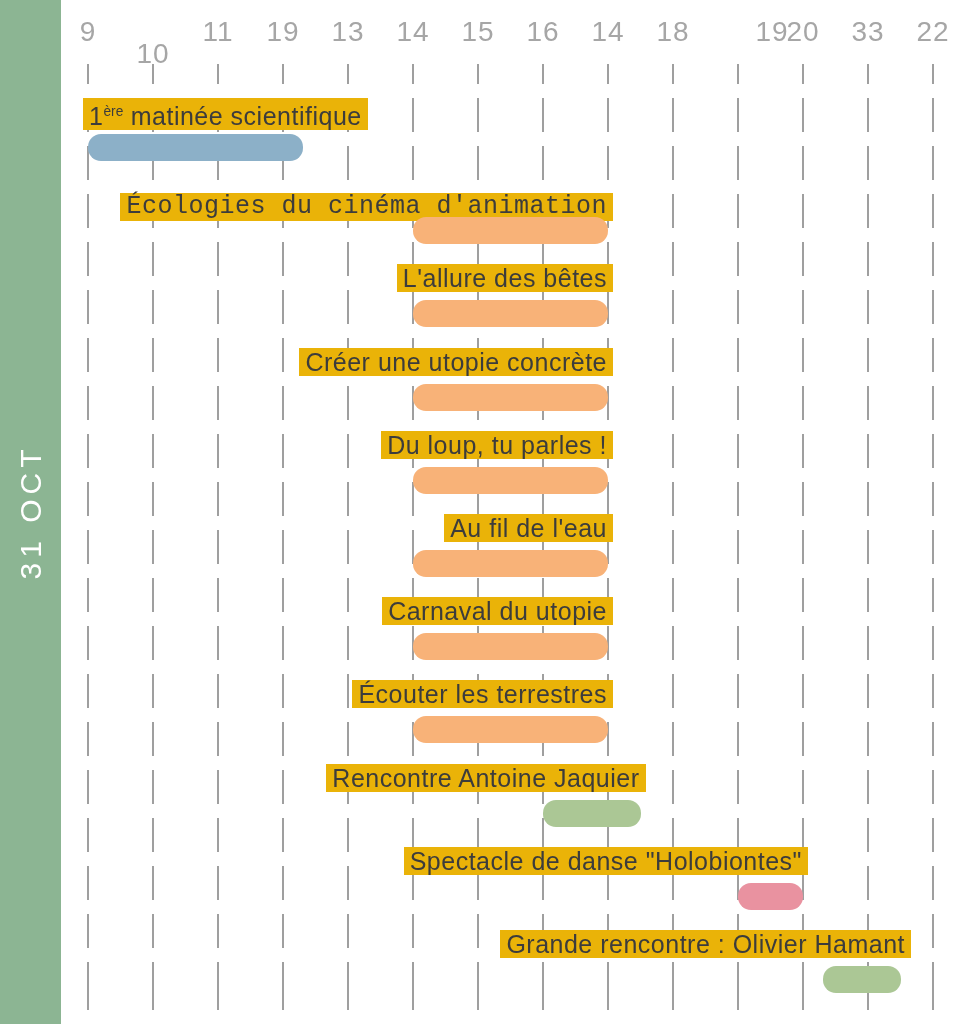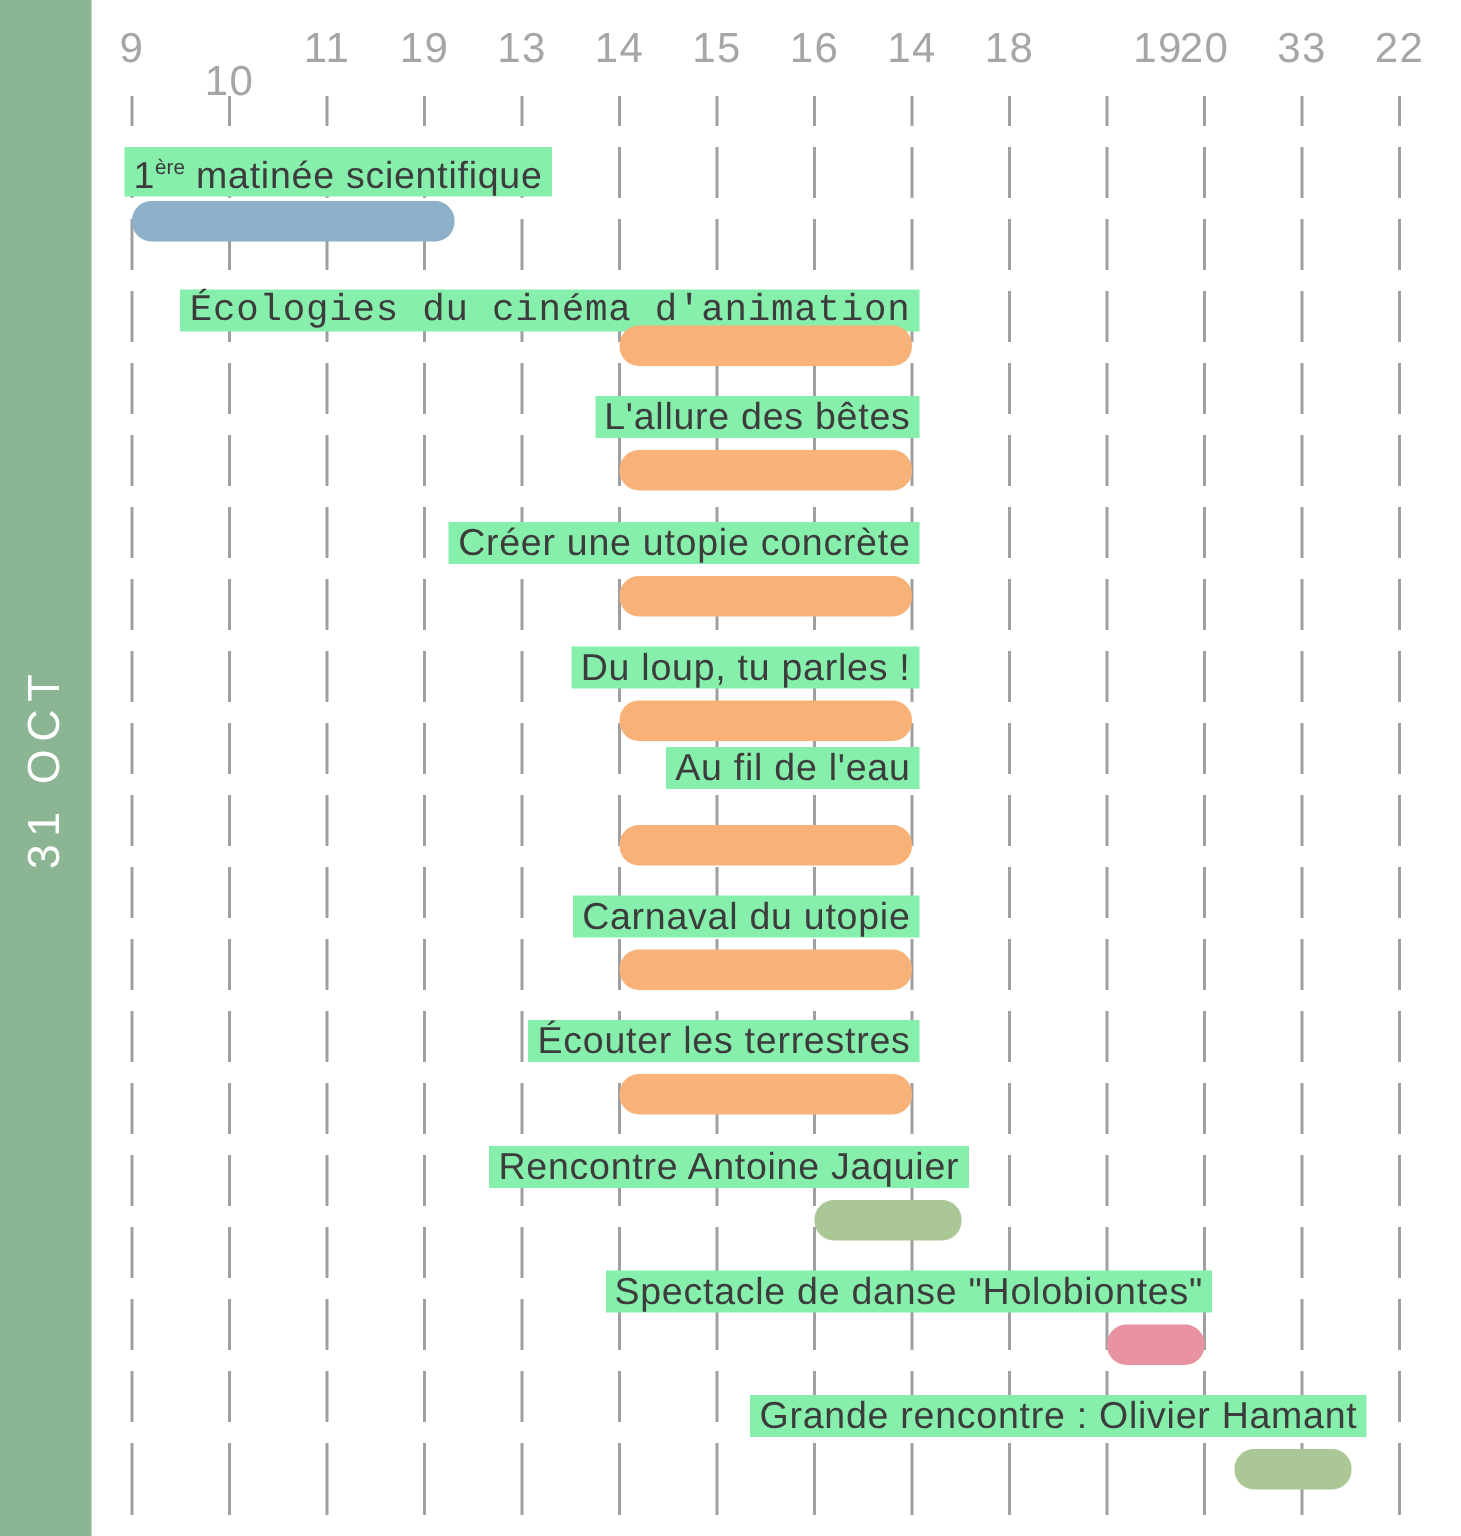--- a/index.html
+++ b/index.html
@@ -49,21 +49,21 @@
   }
   
   .event-label {
     position: absolute;
     white-space: nowrap;
     font-size: 25px;
     font-weight: 300;
     line-height: 28px;
     color: #3c3c3c;
     letter-spacing: 0.5px;
-    background: #86efac;
+    background: #eab308;
     padding: 0 6px;
   }
   .event-label sup {
     font-size: 0.55em;
     vertical-align: super;
     letter-spacing: 0;
   }
   .event-bar {
     position: absolute;
     height: 27px;
@@ -113,21 +113,21 @@
       <div class="event-label" style="top: 98px; color: rgb(60, 60, 60); left: 83px;">1<sup>ère</sup> matinée scientifique</div>
       <div class="event-bar" style="top: 134px; left: 88px; width: 214.5px; background: rgb(140, 176, 200);"></div>
       <div class="event-label" style="top: 193px; color: rgb(60, 60, 60); right: 361px; font-family: Liberation Mono, monospace;">Écologies du cinéma d'animation</div>
       <div class="event-bar" style="top: 217.2px; left: 413px; width: 195px; background: rgb(248, 178, 120);"></div>
       <div class="event-label" style="top: 264.4px; color: rgb(60, 60, 60); right: 361px;">L'allure des bêtes</div>
       <div class="event-bar" style="top: 300.4px; left: 413px; width: 195px; background: rgb(248, 178, 120);"></div>
       <div class="event-label" style="top: 347.6px; color: rgb(60, 60, 60); right: 361px;">Créer une utopie concrète</div>
       <div class="event-bar" style="top: 383.6px; left: 413px; width: 195px; background: rgb(248, 178, 120);"></div>
       <div class="event-label" style="top: 430.8px; color: rgb(60, 60, 60); right: 361px; text-align: center;">Du loup, tu parles !</div>
       <div class="event-bar" style="top: 466.8px; left: 413px; width: 195px; background: rgb(248, 178, 120);"></div>
-      <div class="event-label" style="top: 498px; color: rgb(60, 60, 60); right: 361px; text-align: right;">Au fil de l'eau</div>
+      <div class="event-label" style="top: 514px; color: rgb(60, 60, 60); right: 361px; text-align: right;">Au fil de l'eau</div>
       <div class="event-bar" style="top: 550px; left: 413px; width: 195px; background: rgb(248, 178, 120);"></div>
       <div class="event-label" style="top: 597.2px; color: rgb(60, 60, 60); right: 361px;">Carnaval du utopie</div>
       <div class="event-bar" style="top: 633.2px; left: 413px; width: 195px; background: rgb(248, 178, 120);"></div>
       <div class="event-label" style="top: 680.4px; color: rgb(60, 60, 60); right: 361px;">Écouter les terrestres</div>
       <div class="event-bar" style="top: 716.4px; left: 413px; width: 195px; background: rgb(248, 178, 120);"></div>
       <div class="event-label" style="top: 763.6px; color: rgb(60, 60, 60); right: 328.5px;">Rencontre Antoine Jaquier</div>
       <div class="event-bar" style="top: 799.6px; left: 543px; width: 97.5px; background: rgb(171, 199, 149);"></div>
       <div class="event-label" style="top: 846.8px; color: rgb(60, 60, 60); right: 166px;">Spectacle de danse "Holobiontes"</div>
       <div class="event-bar" style="top: 882.8px; left: 738px; width: 65px; background: rgb(233, 146, 160);"></div>
       <div class="event-label" style="top: 930px; color: rgb(60, 60, 60); right: 63px;">Grande rencontre : Olivier Hamant</div>

